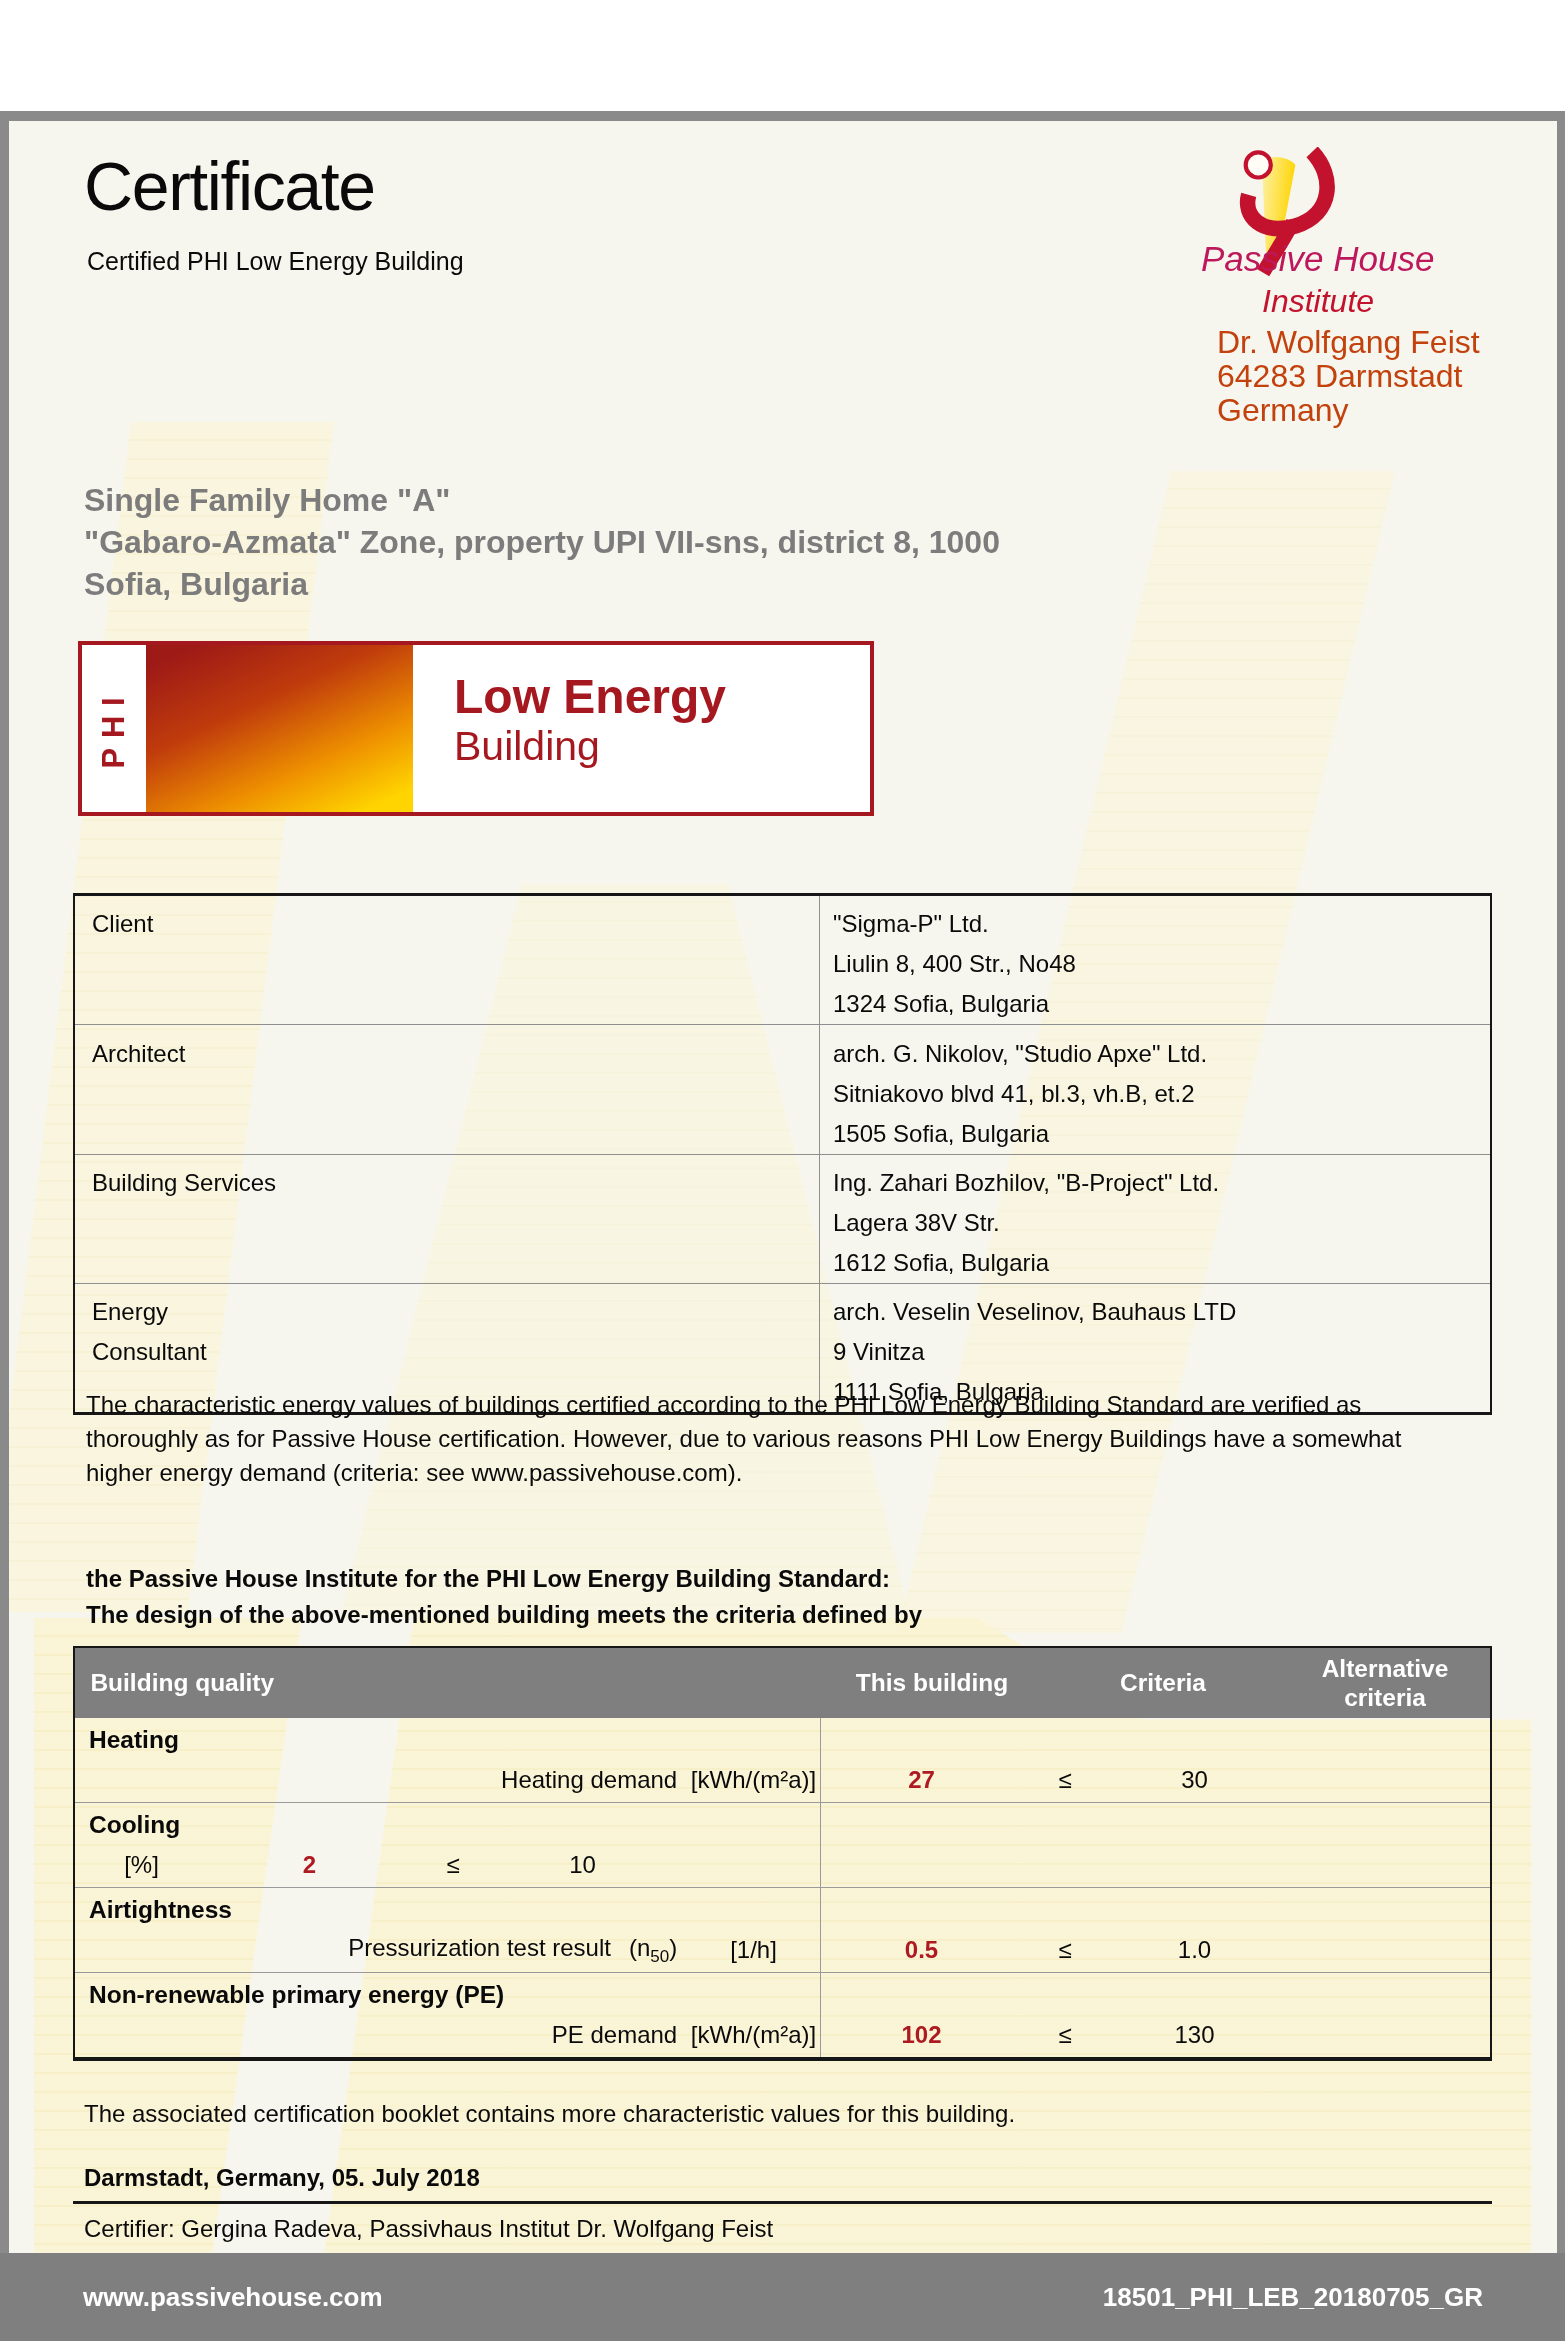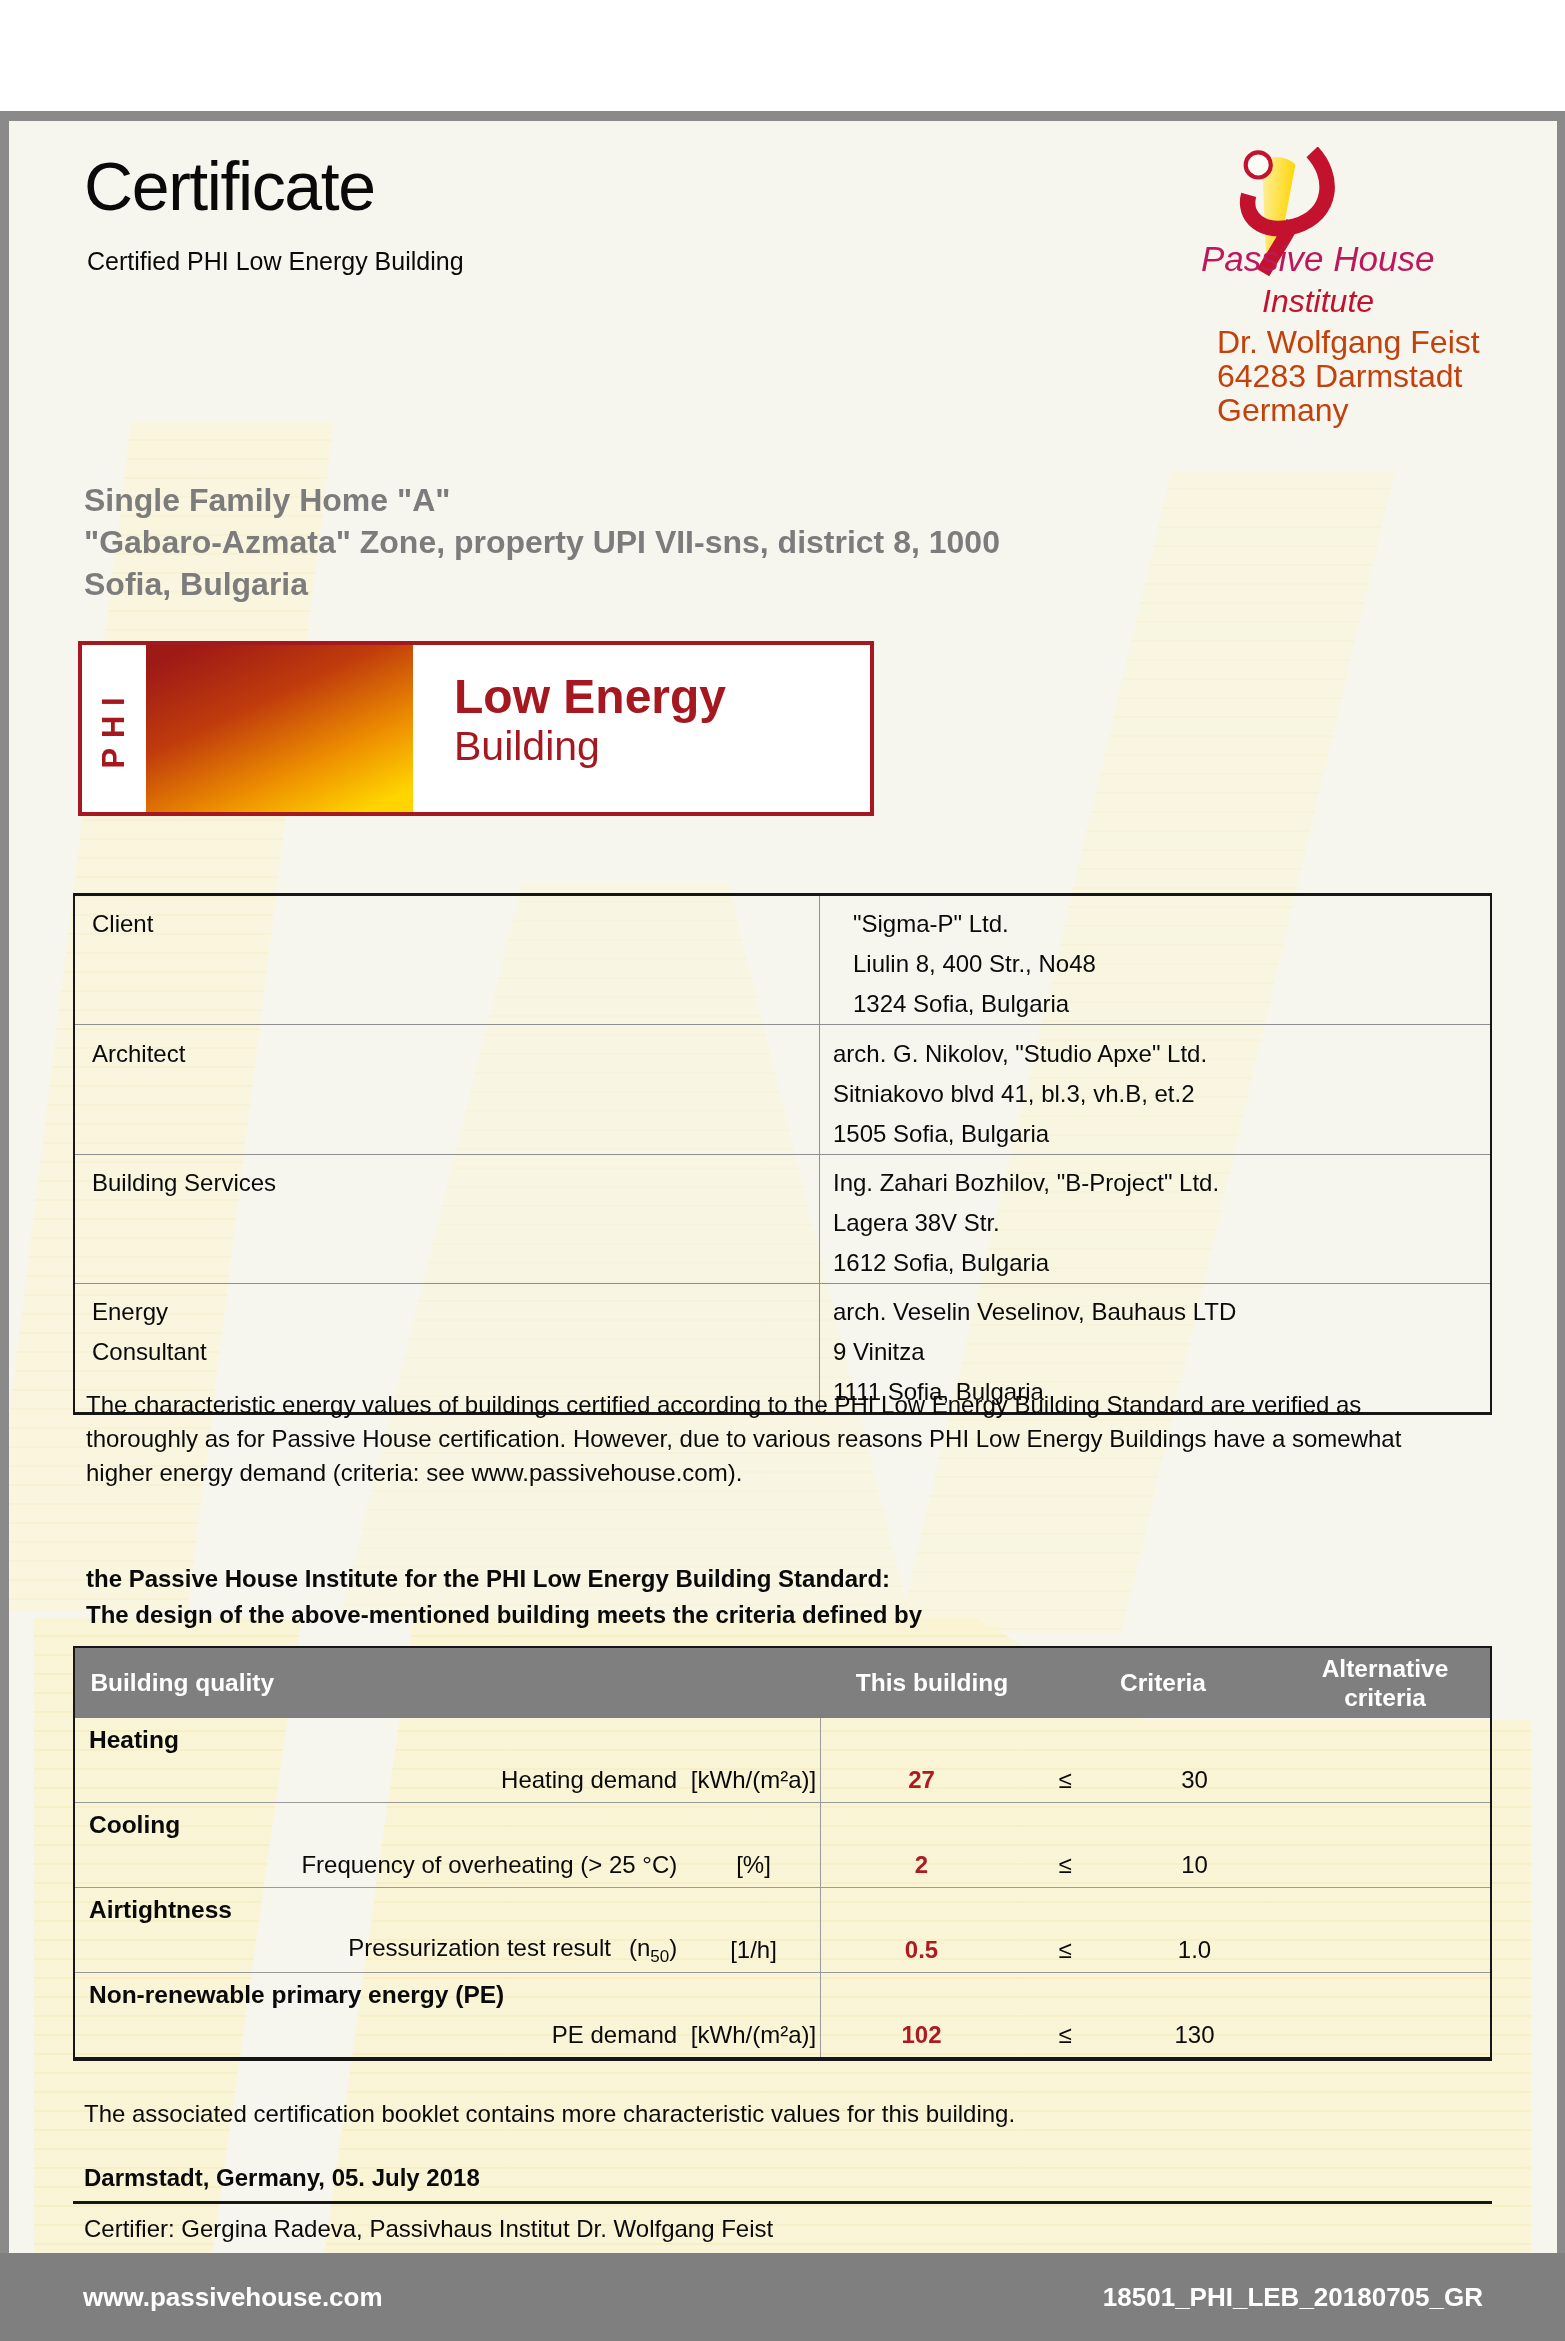--- a/index.html
+++ b/index.html
@@ -42,21 +42,21 @@
   .leb-grad{width:267px;background:linear-gradient(155deg,#9e1a16 8%,#c03c0c 38%,#ee9000 68%,#ffd400 92%);}
   .leb-text{flex:1;padding:26.6px 0 0 41px;color:#a6181f;}
   .leb-t1{font-size:48px;font-weight:bold;line-height:52px;}
   .leb-t2{font-size:41px;line-height:46px;}
 
   
   .ptable{position:absolute;left:64px;top:772px;width:1419px;border:2.1px solid #161616;
           border-top-width:3.5px;border-bottom-width:3.5px;box-sizing:border-box;}
   .ptable::after{content:"";position:absolute;left:744px;top:0;bottom:0;width:1.4px;background:#8f8f8f;}
   .prow{display:flex;min-height:119px;border-top:1.4px solid #8f8f8f;}
-  .prow.first{border-top:none;min-height:121px;gap:20px;}
+  .prow.first{border-top:none;min-height:121px;}
   .p-label{width:744px;padding:8.4px 0 0 17px;font-size:24px;line-height:40px;white-space:pre-line;box-sizing:border-box;}
   .p-lines{flex:1;padding:8.4px 0 0 14px;font-size:24px;line-height:40px;}
 
   .intro{position:absolute;left:77px;top:1267px;width:1361px;font-size:24px;line-height:34px;}
   .stmt{position:absolute;left:77px;top:1440px;font-size:24px;font-weight:bold;line-height:36px;}
 
   
   .ctable{position:absolute;left:64px;top:1525px;width:1419px;border:2.1px solid #161616;
           border-bottom-width:4.2px;box-sizing:border-box;}
   .ctable::after{content:"";position:absolute;left:745px;top:70px;bottom:0;width:1.4px;background:#9a9a9a;}
@@ -203,21 +203,20 @@
               <div class="c-val">27</div>
               <div class="c-op">≤</div>
               <div class="c-crit">30</div>
               <div class="c-alt"></div>
             </div>
           </div>
 
           <div class="ct-section">
             <div class="ct-label">Cooling</div>
             <div class="ct-row">
-              <div class="c-label">Frequency of overheating (&gt; 25 °C)</div>
               <div class="c-unit">[%]</div>
               <div class="c-val">2</div>
               <div class="c-op">≤</div>
               <div class="c-crit">10</div>
               <div class="c-alt"></div>
             </div>
           </div>
 
           <div class="ct-section">
             <div class="ct-label">Airtightness</div>

